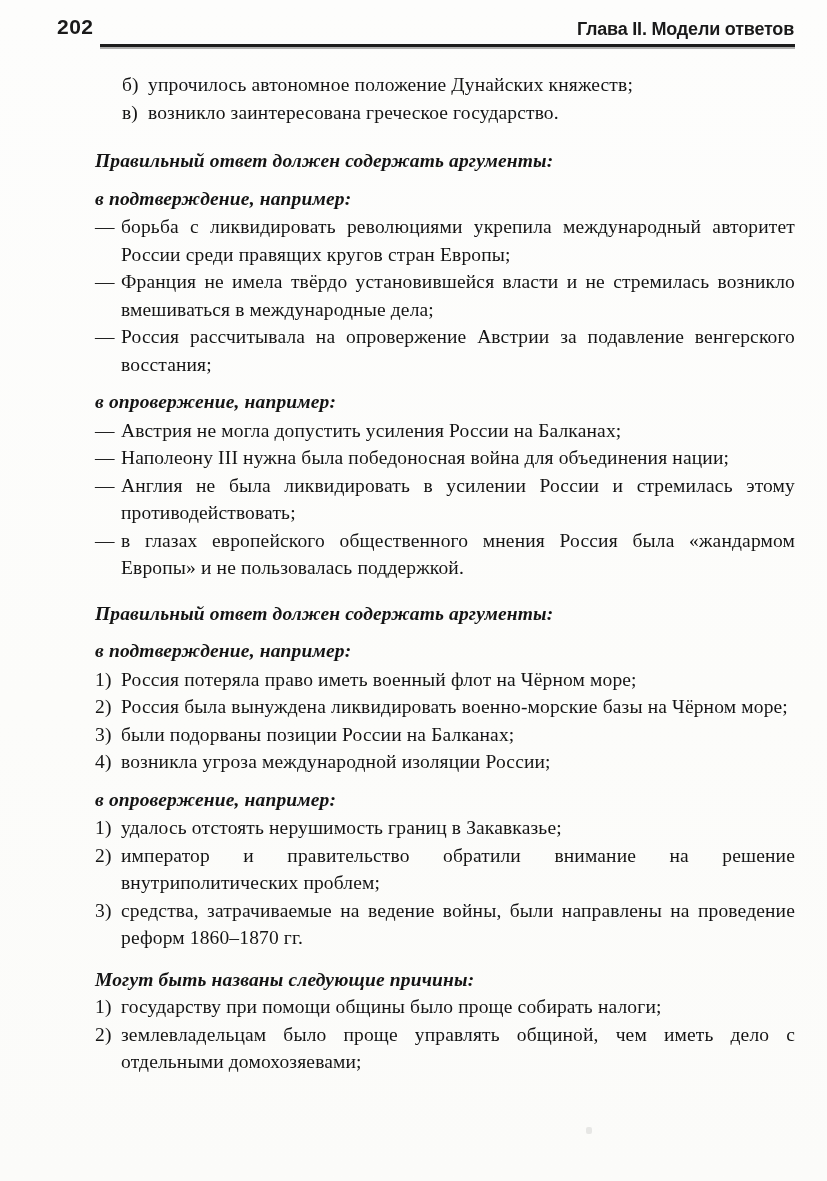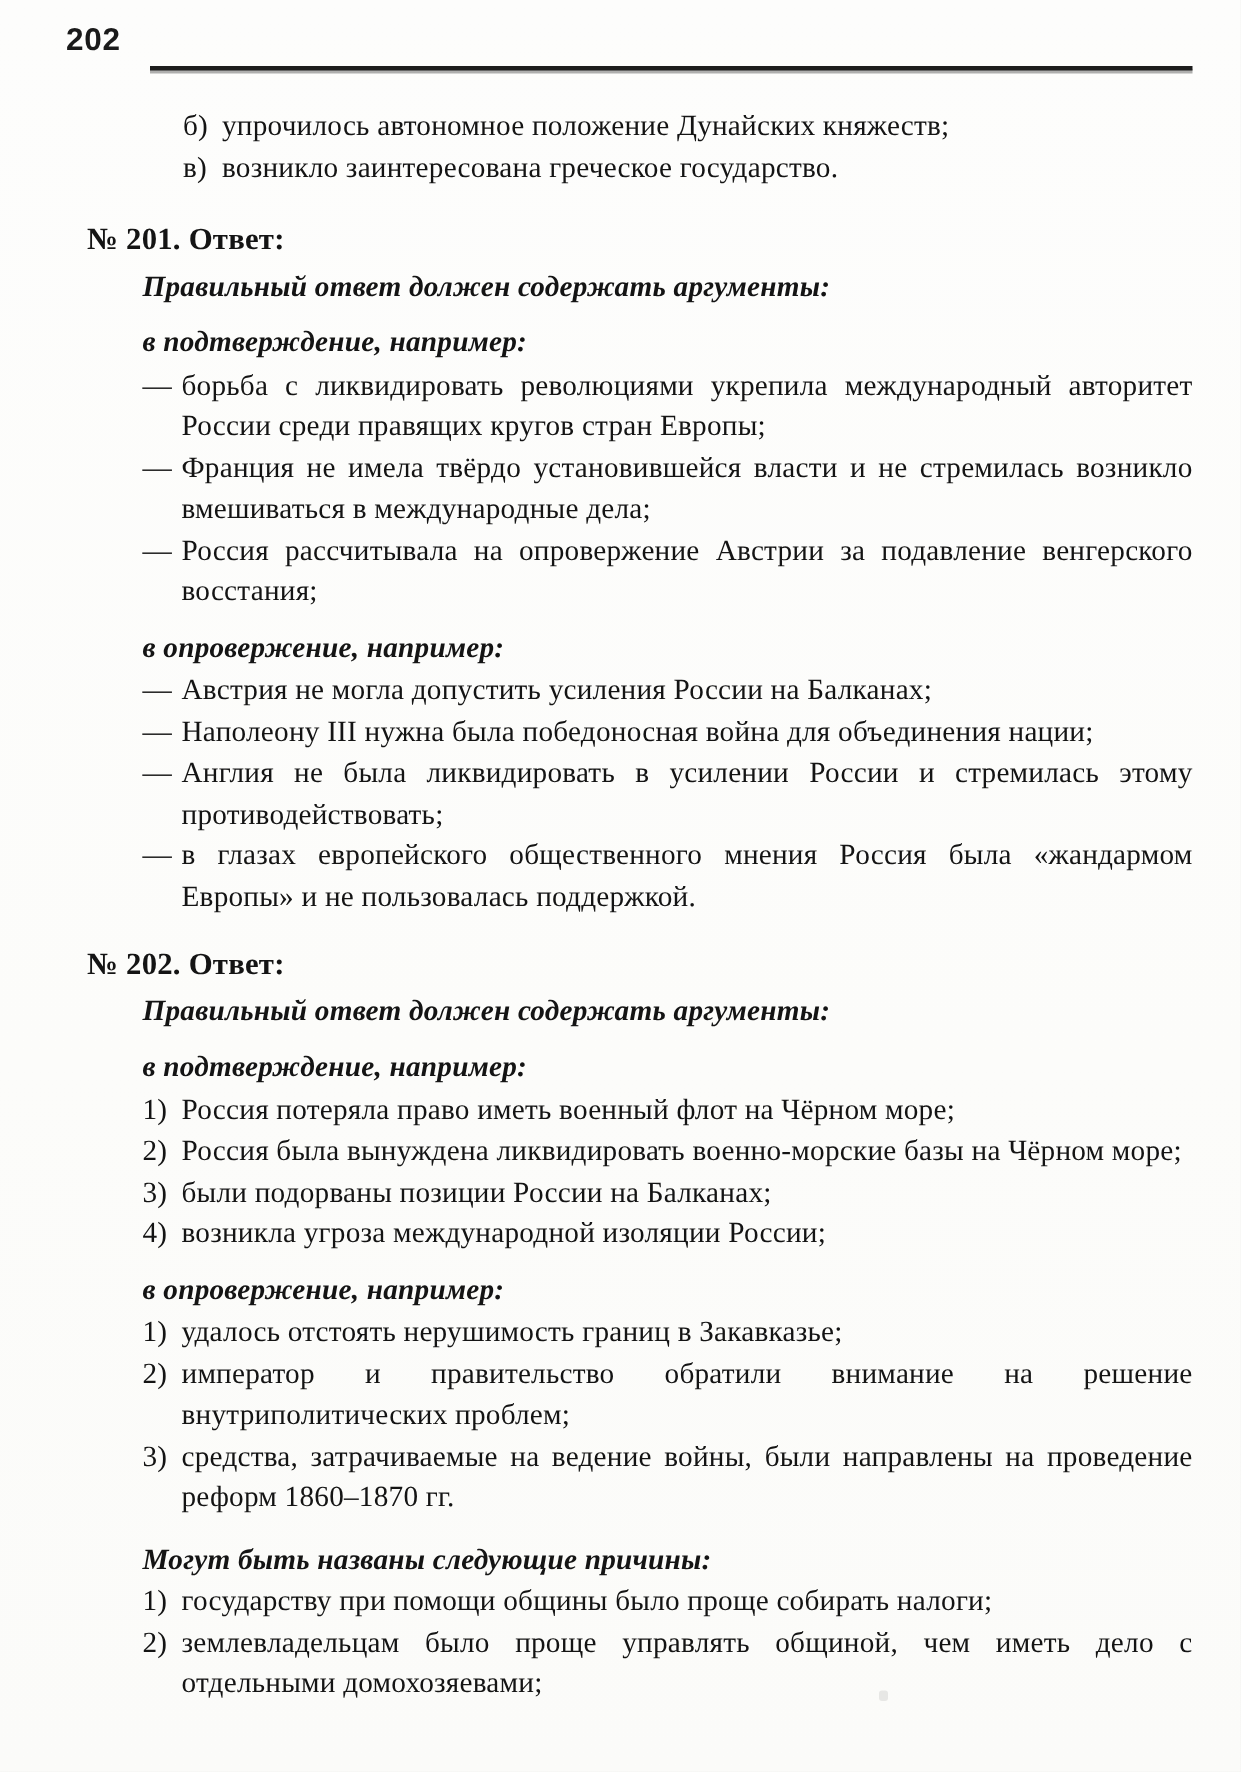--- a/index.html
+++ b/index.html
@@ -12,21 +12,21 @@
   .page {
     position: relative;
     width: 827px; height: 1181px;
     background: linear-gradient(180deg, #fdfdfc 0%, #fcfcfa 60%, #fbfbf9 100%);
     color: #141414;
     overflow: hidden;
   }
   
   .pagehead { position: relative; height: 50px; }
   .pagenum {
-    position: absolute; left: 44px; top: 15px;
+    position: absolute; left: 57px; top: 15px;
     font-family: "Liberation Sans", sans-serif;
     font-weight: bold; font-size: 21px; letter-spacing: 0.5px;
     color: #1a1a1a;
     text-align: right;
   }
   .chapter {
     position: absolute; right: 33px; top: 19px;
     font-family: "Liberation Sans", sans-serif;
     font-weight: bold; font-size: 18px; letter-spacing: -0.2px;
     color: #1a1a1a;
@@ -79,38 +79,38 @@
     width: 6px; height: 7px; background: #e7e7e5; border-radius: 2px;
   }
 </style>
 </head>
 <body>
 
 <div class="page">
 
   <header class="pagehead">
     <span class="pagenum">202</span>
+    <span class="chapter">Глава II. Модели ответов</span>
     <div class="rule"></div>
   </header>
 
   <main class="content">
 
     <div class="topitems">
       <div class="li">
         <span class="mk">б)</span>
         <span class="tx">упрочилось автономное положение Дунайских княжеств;</span>
       </div>
       <div class="li">
         <span class="mk">в)</span>
         <span class="tx">возникло заинтересована греческое государство.</span>
       </div>
     </div>
 
     <section class="answer mt-201">
-      <h2 class="num">№ 201. Ответ:</h2>
       <div class="inner">
         <p class="lead">Правильный ответ должен содержать аргументы:</p>
 
         <p class="label">в подтверждение, например:</p>
         <div class="li">
           <span class="mk">—</span>
           <span class="tx">борьба с ликвидировать революциями укрепила международный авторитет России среди правящих кругов стран Европы;</span>
         </div>
         <div class="li">
           <span class="mk">—</span>
@@ -135,21 +135,20 @@
           <span class="tx">Англия не была ликвидировать в усилении России и стремилась этому противодействовать;</span>
         </div>
         <div class="li">
           <span class="mk">—</span>
           <span class="tx">в глазах европейского общественного мнения Россия была «жандармом Европы» и не пользовалась поддержкой.</span>
         </div>
       </div>
     </section>
 
     <section class="answer mt-202">
-      <h2 class="num">№ 202. Ответ:</h2>
       <div class="inner">
         <p class="lead">Правильный ответ должен содержать аргументы:</p>
 
         <p class="label">в подтверждение, например:</p>
         <div class="li">
           <span class="mk">1)</span>
           <span class="tx">Россия потеряла право иметь военный флот на Чёрном море;</span>
         </div>
         <div class="li">
           <span class="mk">2)</span>

